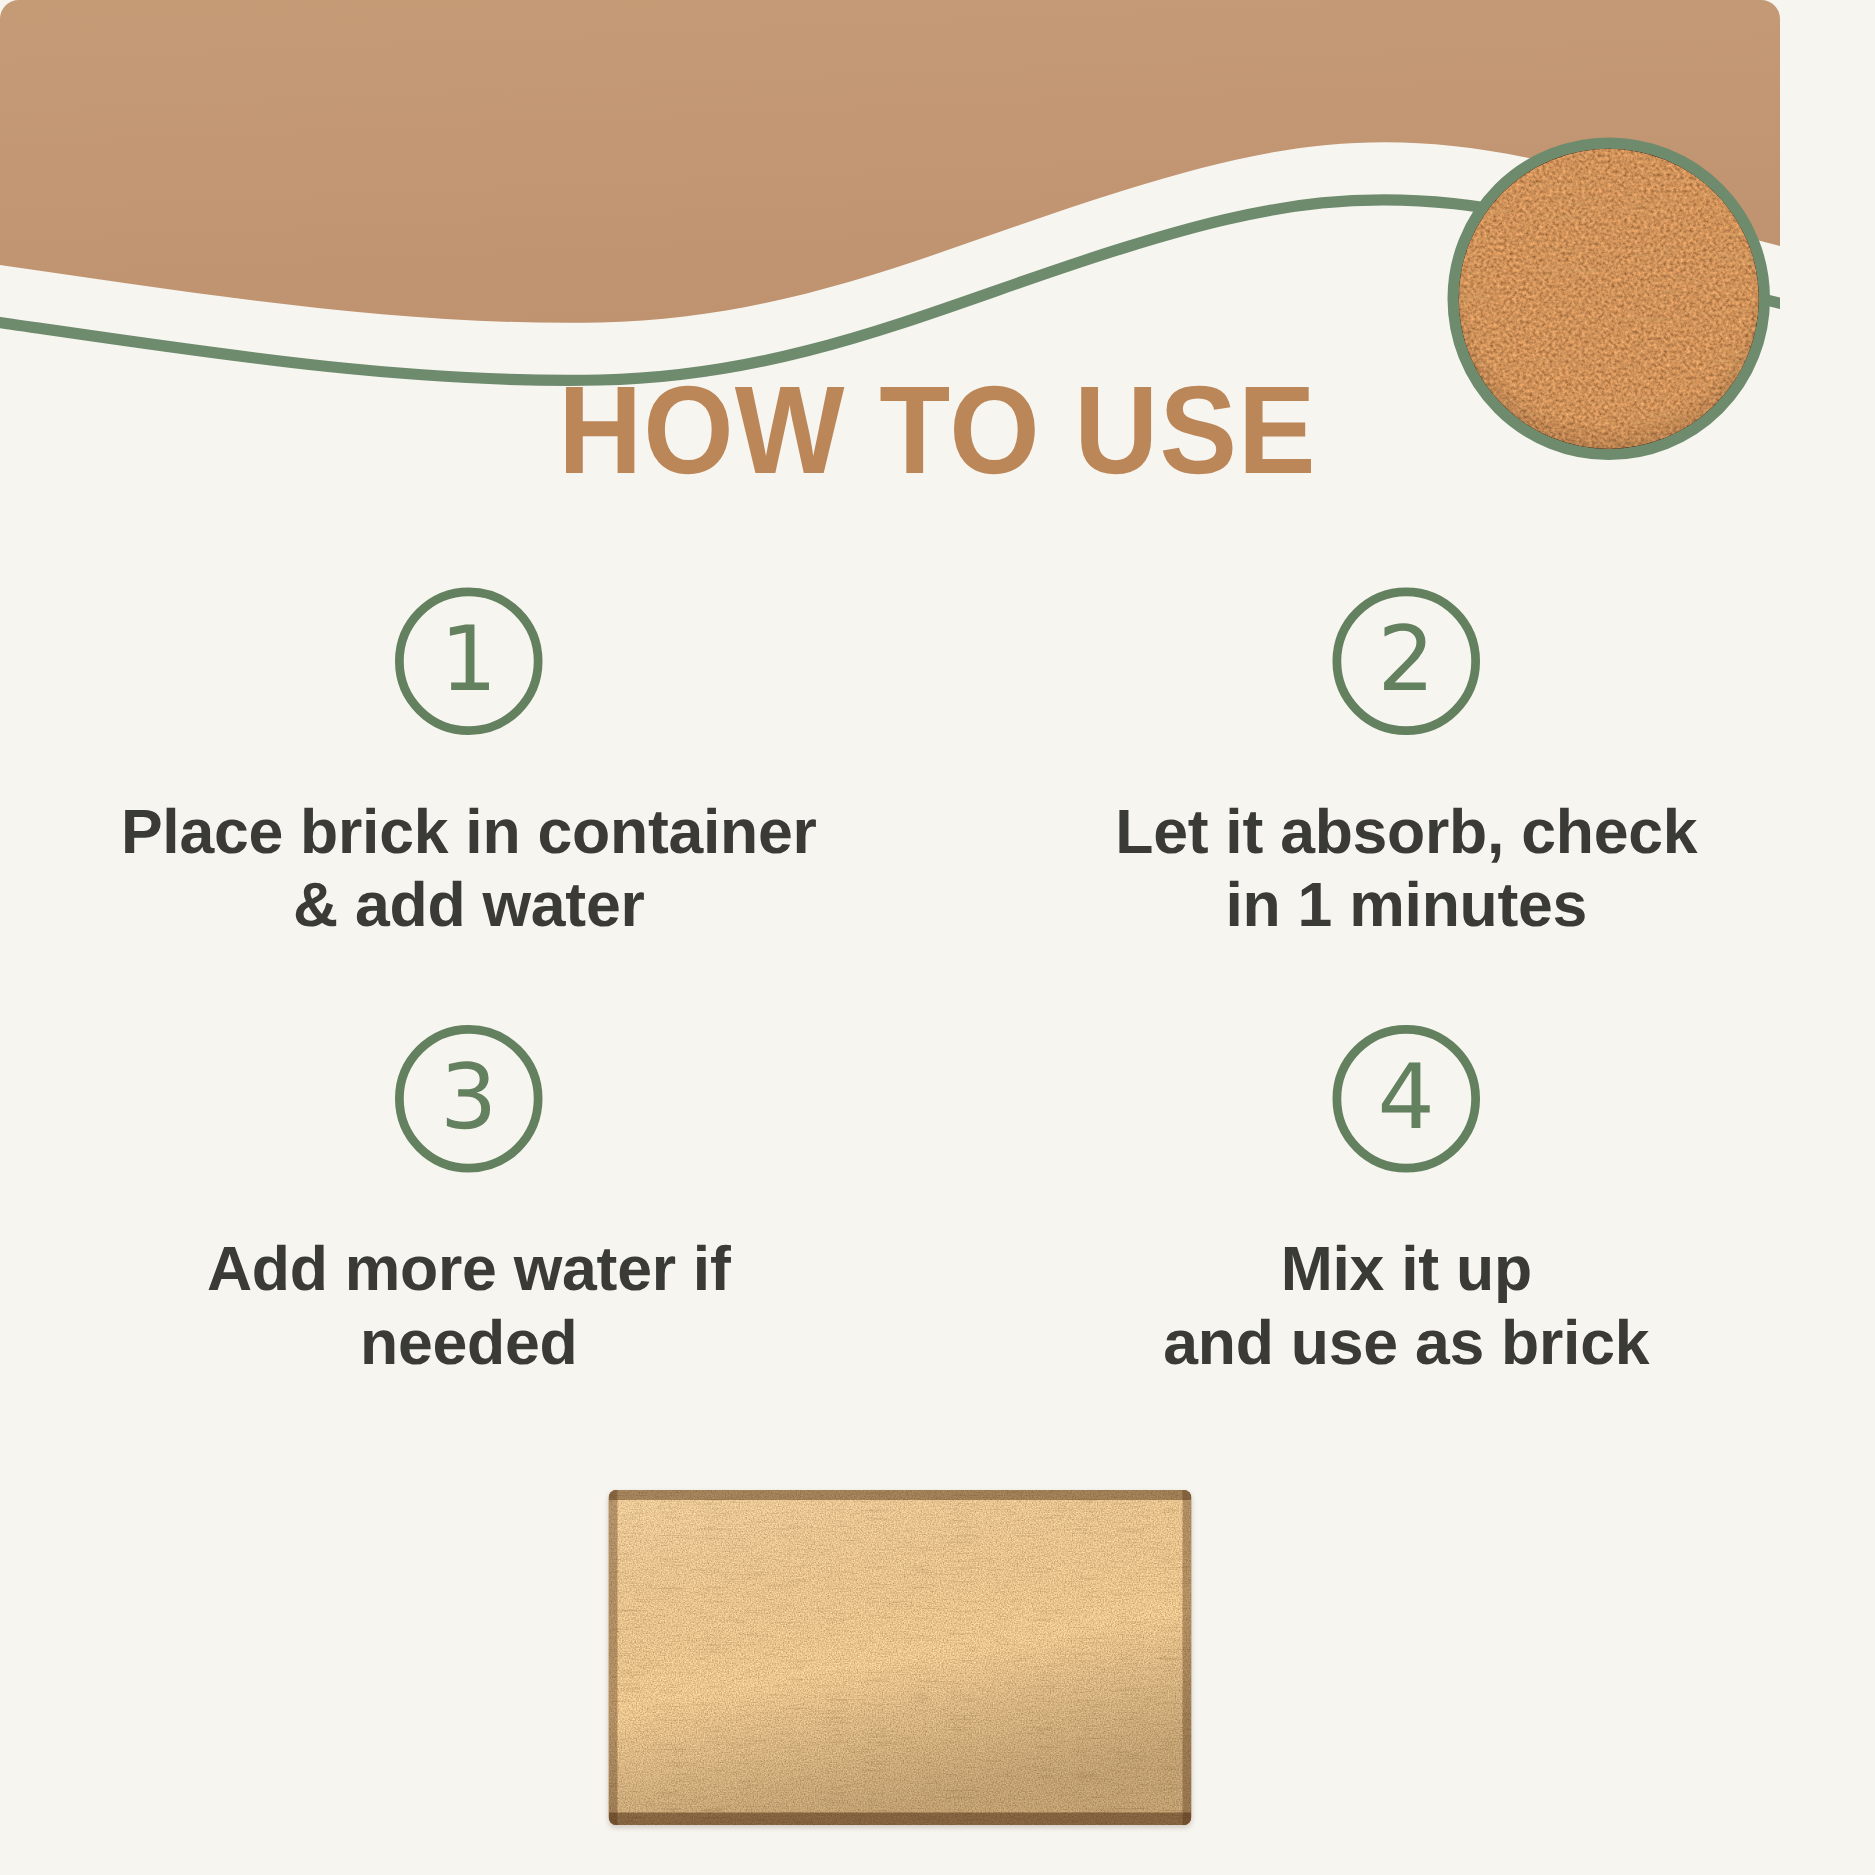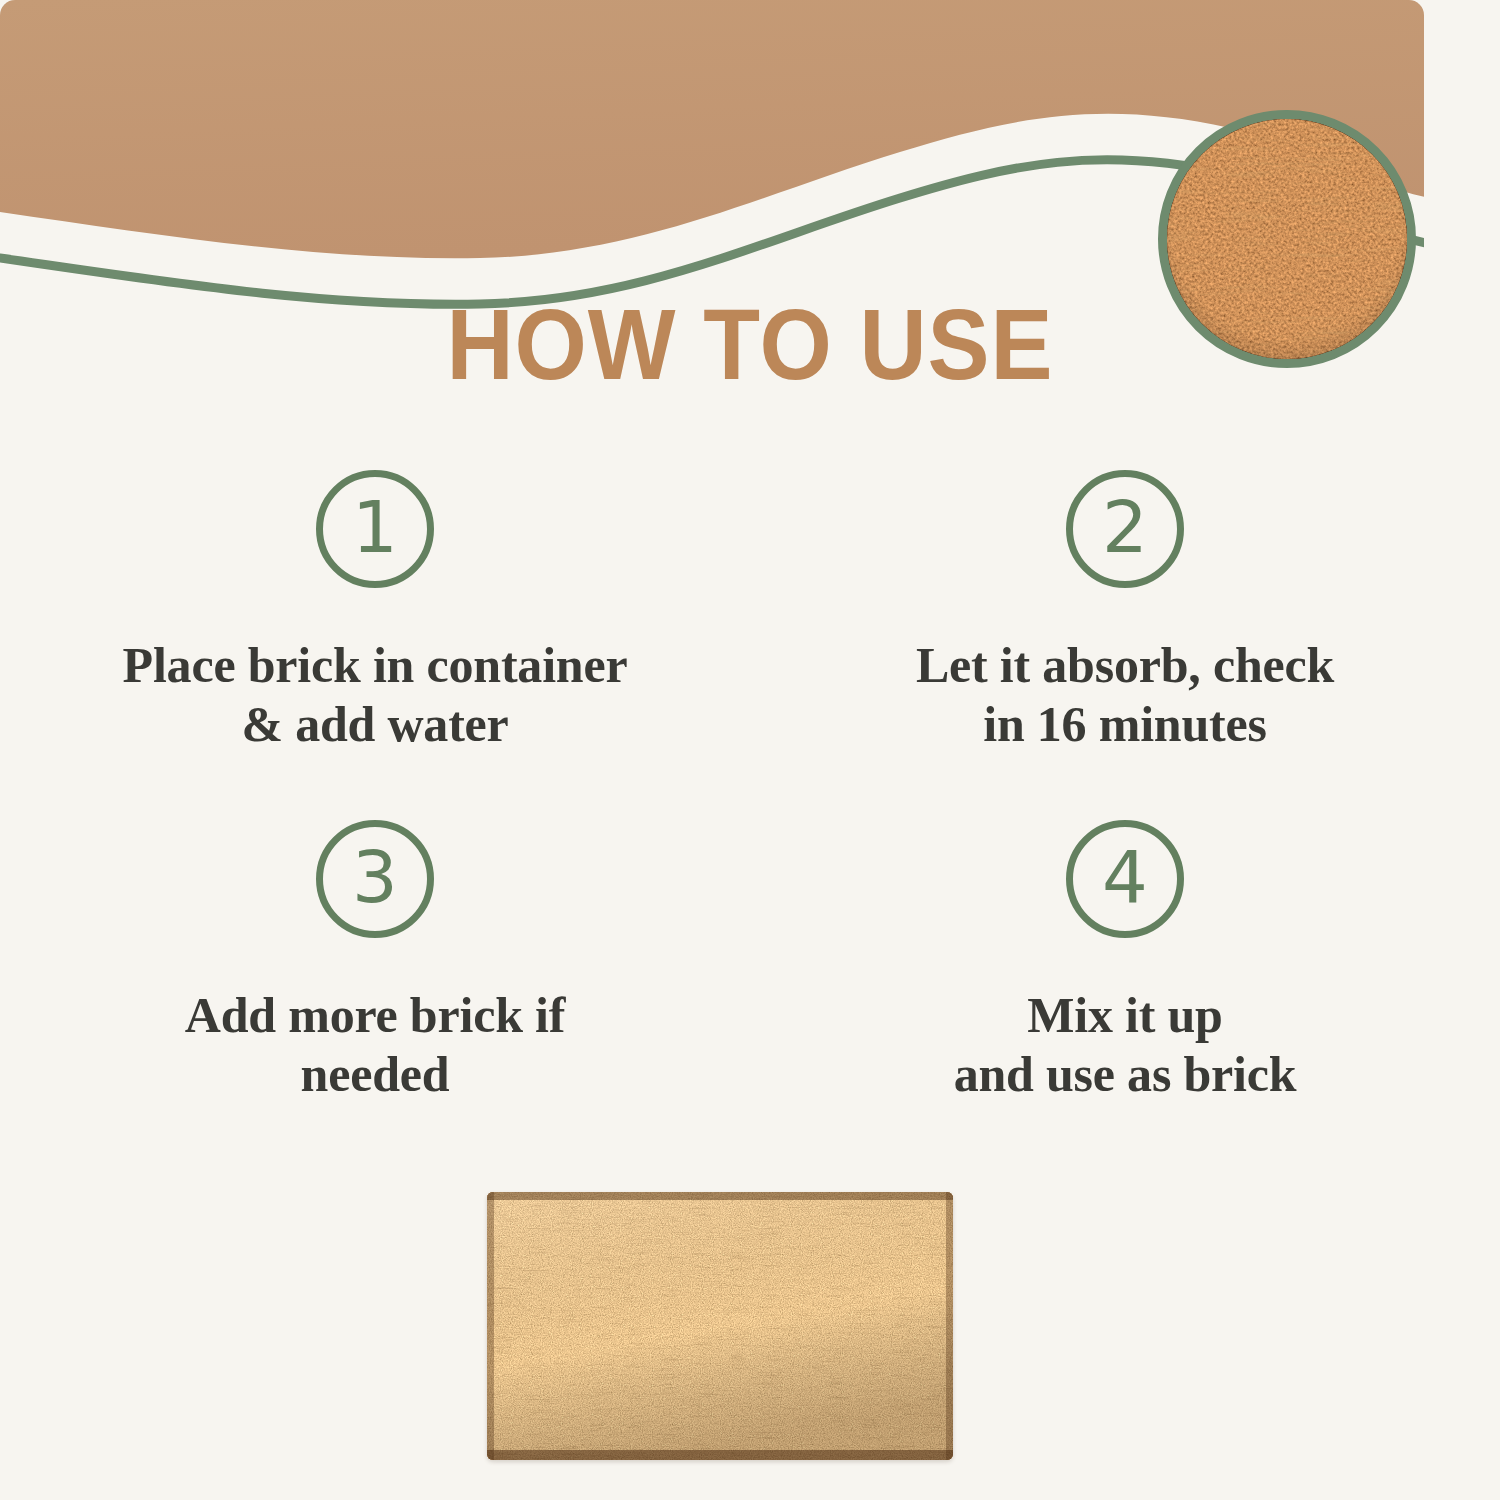--- a/index.html
+++ b/index.html
@@ -105,21 +105,21 @@
     font-family: "DejaVu Sans", sans-serif;
     padding-bottom: 4px;
   }
   .step-text {
     margin-top: 48px;
     text-align: center;
     color: #3A3A36;
     font-size: 50px;
     line-height: 59px;
     font-weight: 700;
-    font-family: Liberation Serif, serif;
+    font-family: Liberation Sans, sans-serif;
     white-space: pre-line;
     max-width: 700px;
     letter-spacing: -0.2px;
   }
 
   
   #brick {
     position: absolute;
     left: 487px;
     top: 1192px;
@@ -198,26 +198,26 @@
 
     <div class="step">
       <div class="step-badge">1</div>
       <div class="step-text">Place brick in container
 &amp; add water</div>
     </div>
 
     <div class="step">
       <div class="step-badge">2</div>
       <div class="step-text">Let it absorb, check
-in 16 minutes</div>
+in 1 minutes</div>
     </div>
 
     <div class="step">
       <div class="step-badge">3</div>
-      <div class="step-text">Add more brick if
+      <div class="step-text">Add more water if
 needed</div>
     </div>
 
     <div class="step">
       <div class="step-badge">4</div>
       <div class="step-text">Mix it up
 and use as brick</div>
     </div>
 
   </div>

